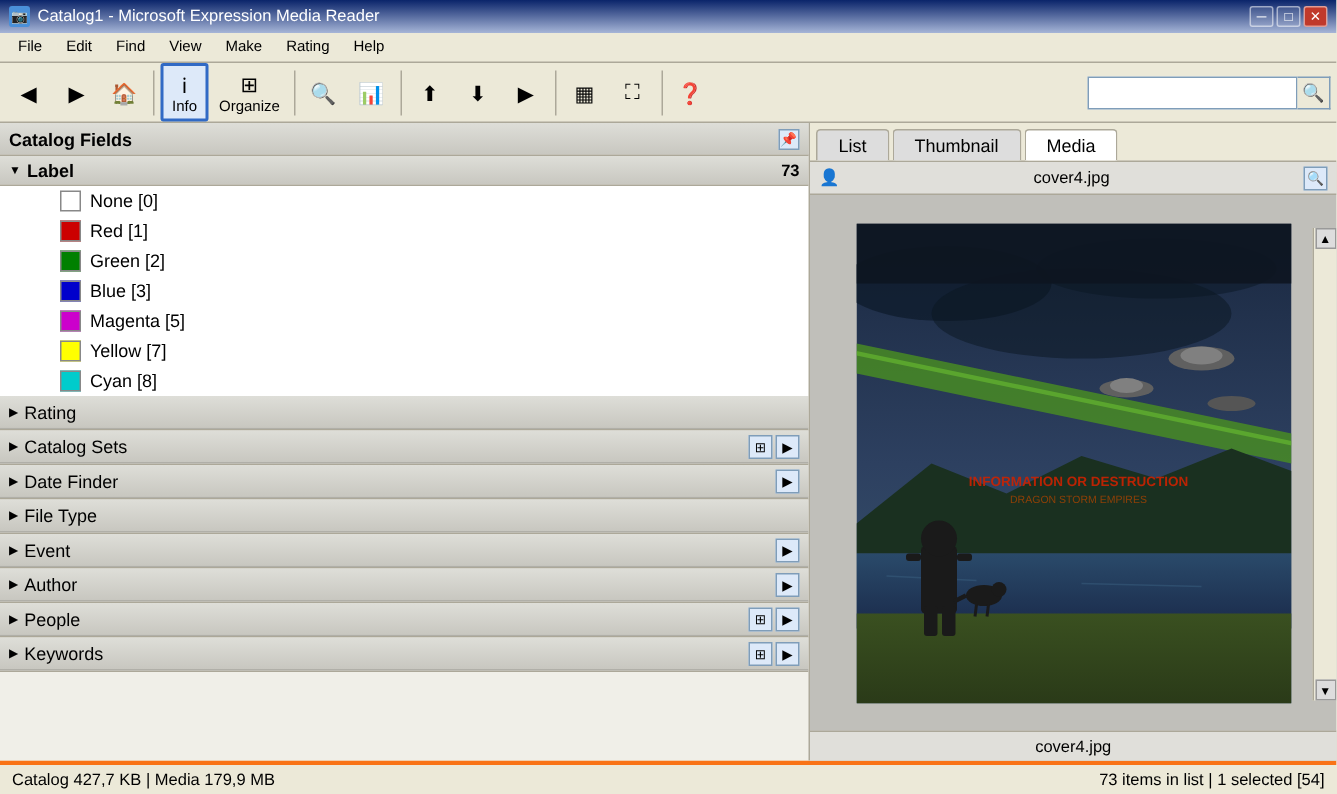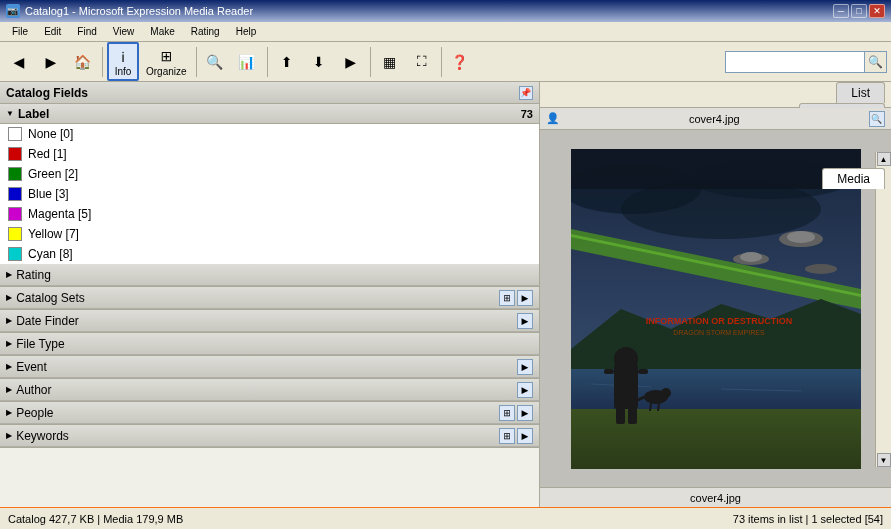--- a/index.html
+++ b/index.html
@@ -159,20 +159,21 @@
     .section-header .count {
       margin-left: auto;
       font-size: 11px; font-weight: bold;
     }
     .label-items { background: white; }
     .label-item {
       display: flex; align-items: center;
       padding: 1px 8px;
       height: 20px;
       cursor: pointer;
+      margin-left: 32px;
     }
     .color-swatch {
       width: 14px; height: 14px;
       border: 1px solid #888;
       margin-right: 6px;
       flex-shrink: 0;
     }
     .color-swatch.none-swatch {
       background: white;
       border: 1px solid #888;
@@ -212,21 +213,20 @@
       background: #f0efe8;
     }
 
     #view-tabs {
       display: flex;
       border-bottom: 1px solid #aca899;
       background: #ece9d8;
       height: 26px;
       align-items: flex-end;
       padding: 0 4px;
-      flex-direction: column;
     }
     .view-tab {
       padding: 3px 14px;
       border: 1px solid #aca899;
       border-bottom: none;
       cursor: pointer;
       font-size: 12px;
       background: #ddd;
       margin-right: 2px;
       border-radius: 3px 3px 0 0;
@@ -301,21 +301,21 @@
     }
     .scroll-track {
       flex: 1; width: 14px;
       background: #ece9d8;
     }
 
     
     #status-bar {
       background: #ece9d8;
       height: 22px;
-      border-top: 1px solid #f97316;
+      border-top: 3px solid #f97316;
       display: flex;
       align-items: center;
       padding: 0 8px;
       font-size: 11px;
       justify-content: space-between;
     }
   </style>
 </head>
 <body>
 

